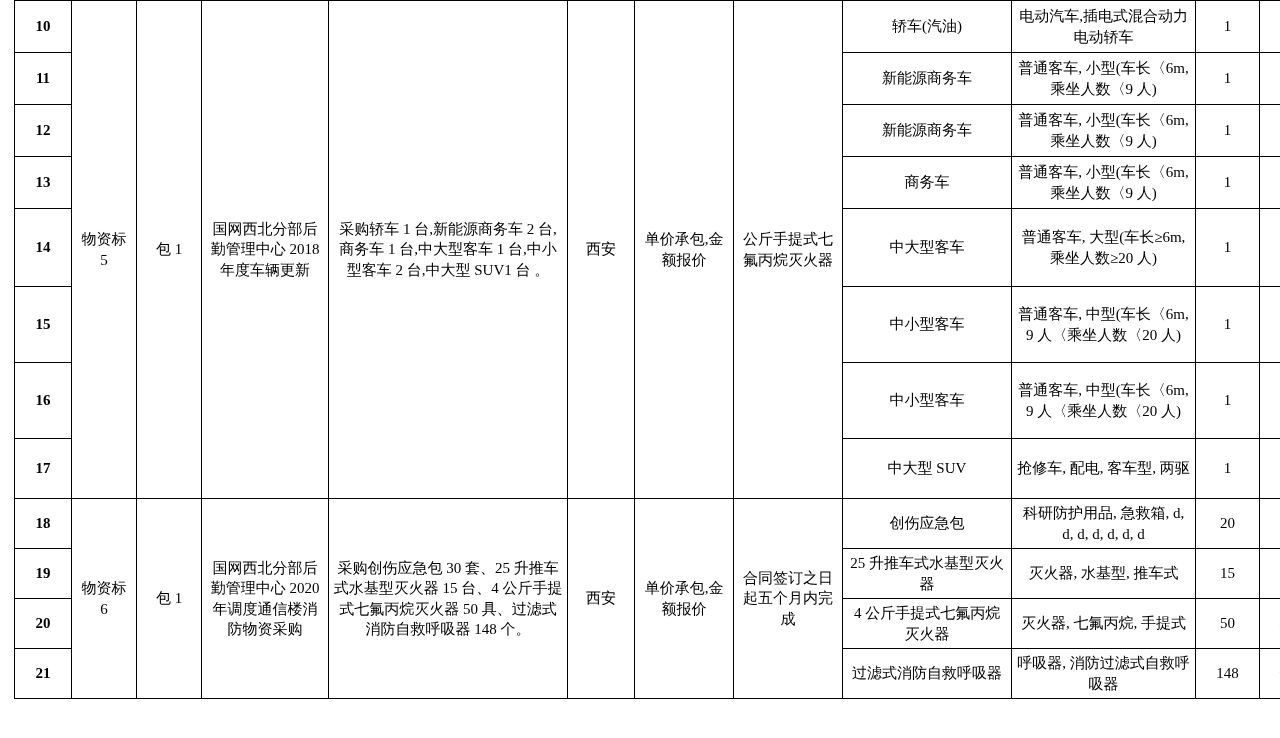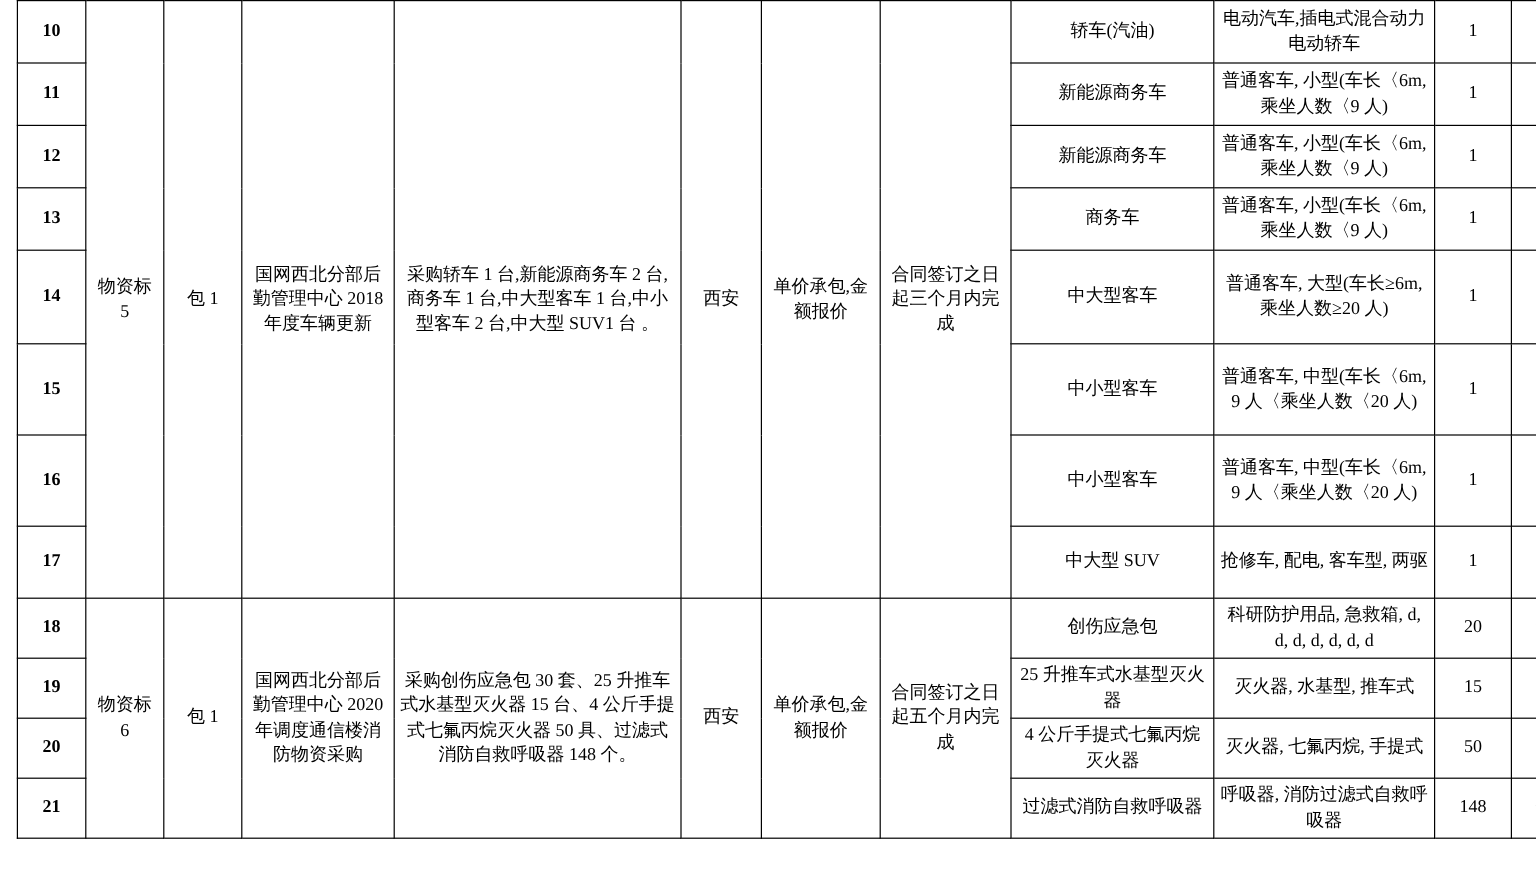--- a/index.html
+++ b/index.html
@@ -58,21 +58,21 @@
     <tbody>
 
       <tr style="height:52px">
         <td class="idx">10</td>
         <td class="lot-name" rowspan="8">物资标 5</td>
         <td class="pkg" rowspan="8">包 1</td>
         <td class="proj" rowspan="8">国网西北分部后勤管理中心 2018 年度车辆更新</td>
         <td class="content" rowspan="8">采购轿车 1 台,新能源商务车 2 台,商务车 1 台,中大型客车 1 台,中小型客车 2 台,中大型 SUV1 台 。</td>
         <td class="place" rowspan="8">西安</td>
         <td class="price" rowspan="8">单价承包,金额报价</td>
-        <td class="period" rowspan="8">合同签订之日起三个月内完成</td>
+        <td class="period" rowspan="8">公斤手提式七氟丙烷灭火器</td>
         <td class="item">轿车(汽油)</td>
         <td class="spec">电动汽车,插电式混合动力电动轿车</td>
         <td class="qty">1</td>
         <td class="unit">台</td>
 
       </tr>
 
       <tr style="height:52px">
         <td class="idx">11</td>
         <td class="item">新能源商务车</td>

